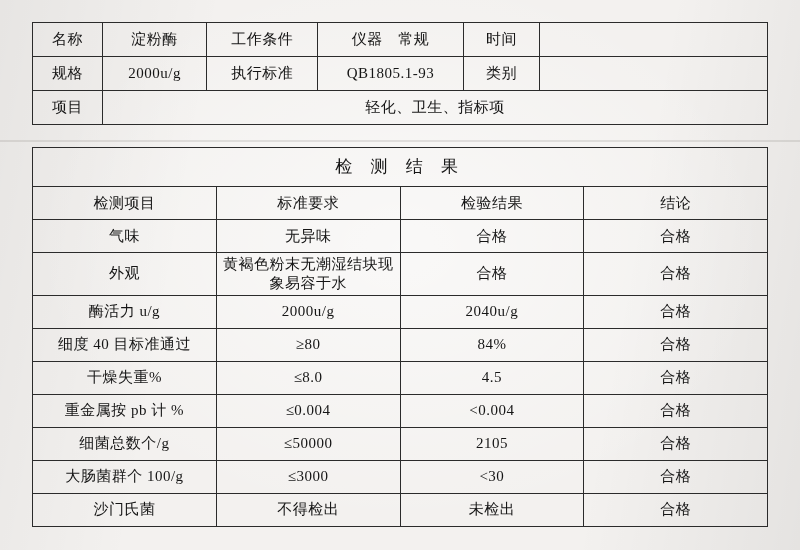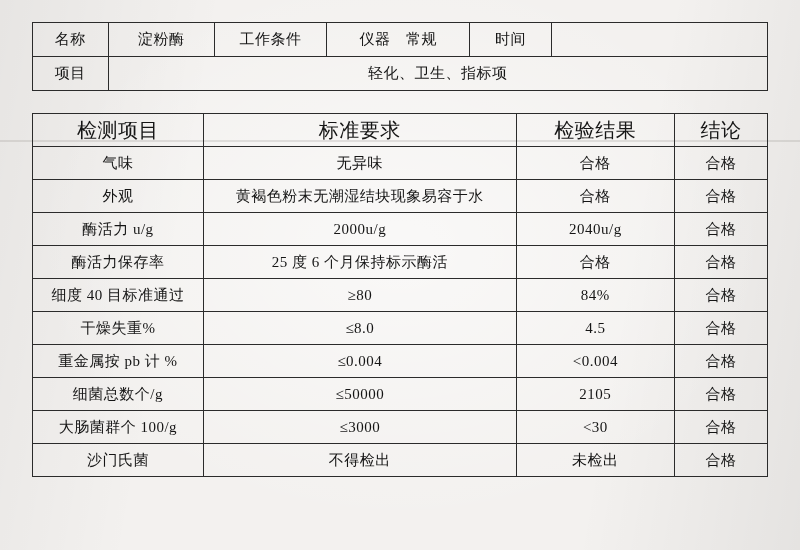--- a/index.html
+++ b/index.html
@@ -36,21 +36,21 @@
     top: 22px;
     width: 736px;
   }
   table {
     border-collapse: collapse;
     width: 100%;
     table-layout: fixed;
   }
   td {
     border: 1px solid #2b2b2b;
-    padding: 2px 12px;
+    padding: 2px 4px;
     text-align: center;
     vertical-align: middle;
     font-size: 15px;
     line-height: 1.25;
     height: 28px;
     letter-spacing: 0.5px;
     color: #151515;
   }
   .head-table td {
     height: 29px;
@@ -71,21 +71,21 @@
     letter-spacing: 7px;
     padding: 6px 0 6px 0;
     height: 26px;
     font-weight: normal;
   }
   .col-item { width: 23%; }
   .col-std  { width: 45%; margin-left: 8px; }
   .col-res  { width: 21%; }
   .col-con  { width: 11%; }
   .hdr td {
-    font-size: 20px;
+    font-size: 15px;
   }
   
   .streak {
     position: absolute;
     left: 0; right: 0;
     height: 1px;
     background: rgba(120,115,110,0.18);
     pointer-events: none;
   }
 </style>
@@ -103,30 +103,41 @@
       <tbody>
         <tr>
           <td class="label" style="width:9%">名称</td>
           <td style="width:14%">淀粉酶</td>
           <td class="label" style="width:15%">工作条件</td>
           <td style="width:20%">仪器　常规</td>
           <td class="label" style="width:10%">时间</td>
           <td class="blank" style="width:32%"></td>
         </tr>
         <tr>
+          <td class="label">规格</td>
+          <td>2000u/g</td>
+          <td class="label">执行标准</td>
+          <td>QB1805.1-93</td>
+          <td class="label">类别</td>
+          <td class="blank"></td>
+        </tr>
+        <tr>
           <td class="label">项目</td>
           <td colspan="5">轻化、卫生、指标项</td>
         </tr>
       </tbody>
     </table>
 
     <div class="gap"></div>
 
     <table class="results-table">
       <tbody>
+        <tr>
+          <td colspan="4" class="results-title">检 测 结 果</td>
+        </tr>
         <tr class="hdr">
           <td class="col-item">检测项目</td>
           <td class="col-std">标准要求</td>
           <td class="col-res">检验结果</td>
           <td class="col-con">结论</td>
         </tr>
 
         <tr>
           <td>气味</td>
           <td>无异味</td>
@@ -139,26 +150,20 @@
           <td>合格</td>
           <td>合格</td>
         </tr>
         <tr>
           <td>酶活力 u/g</td>
           <td>2000u/g</td>
           <td>2040u/g</td>
           <td>合格</td>
         </tr>
         <tr>
-          <td>酶活力保存率</td>
-          <td>25 度 6 个月保持标示酶活</td>
-          <td>合格</td>
-          <td>合格</td>
-        </tr>
-        <tr>
           <td>细度 40 目标准通过</td>
           <td>≥80</td>
           <td>84%</td>
           <td>合格</td>
         </tr>
         <tr>
           <td>干燥失重%</td>
           <td>≤8.0</td>
           <td>4.5</td>
           <td>合格</td>

